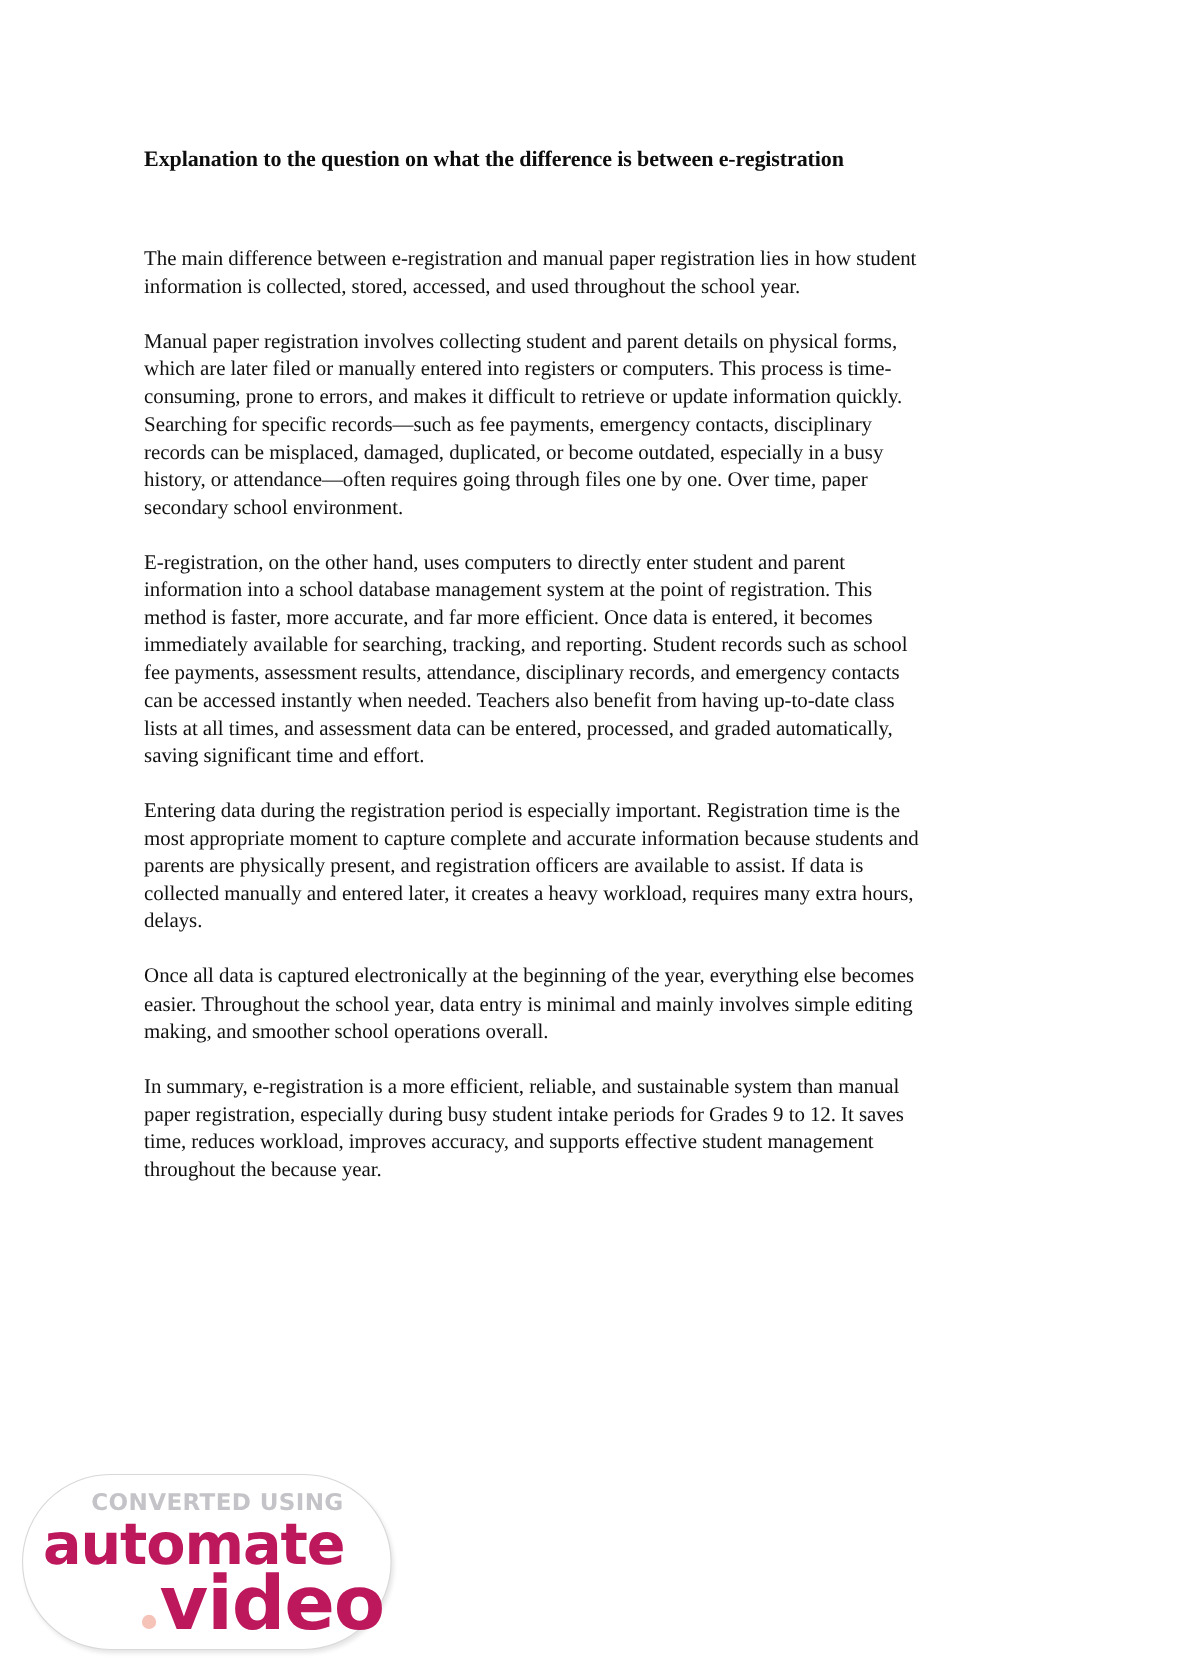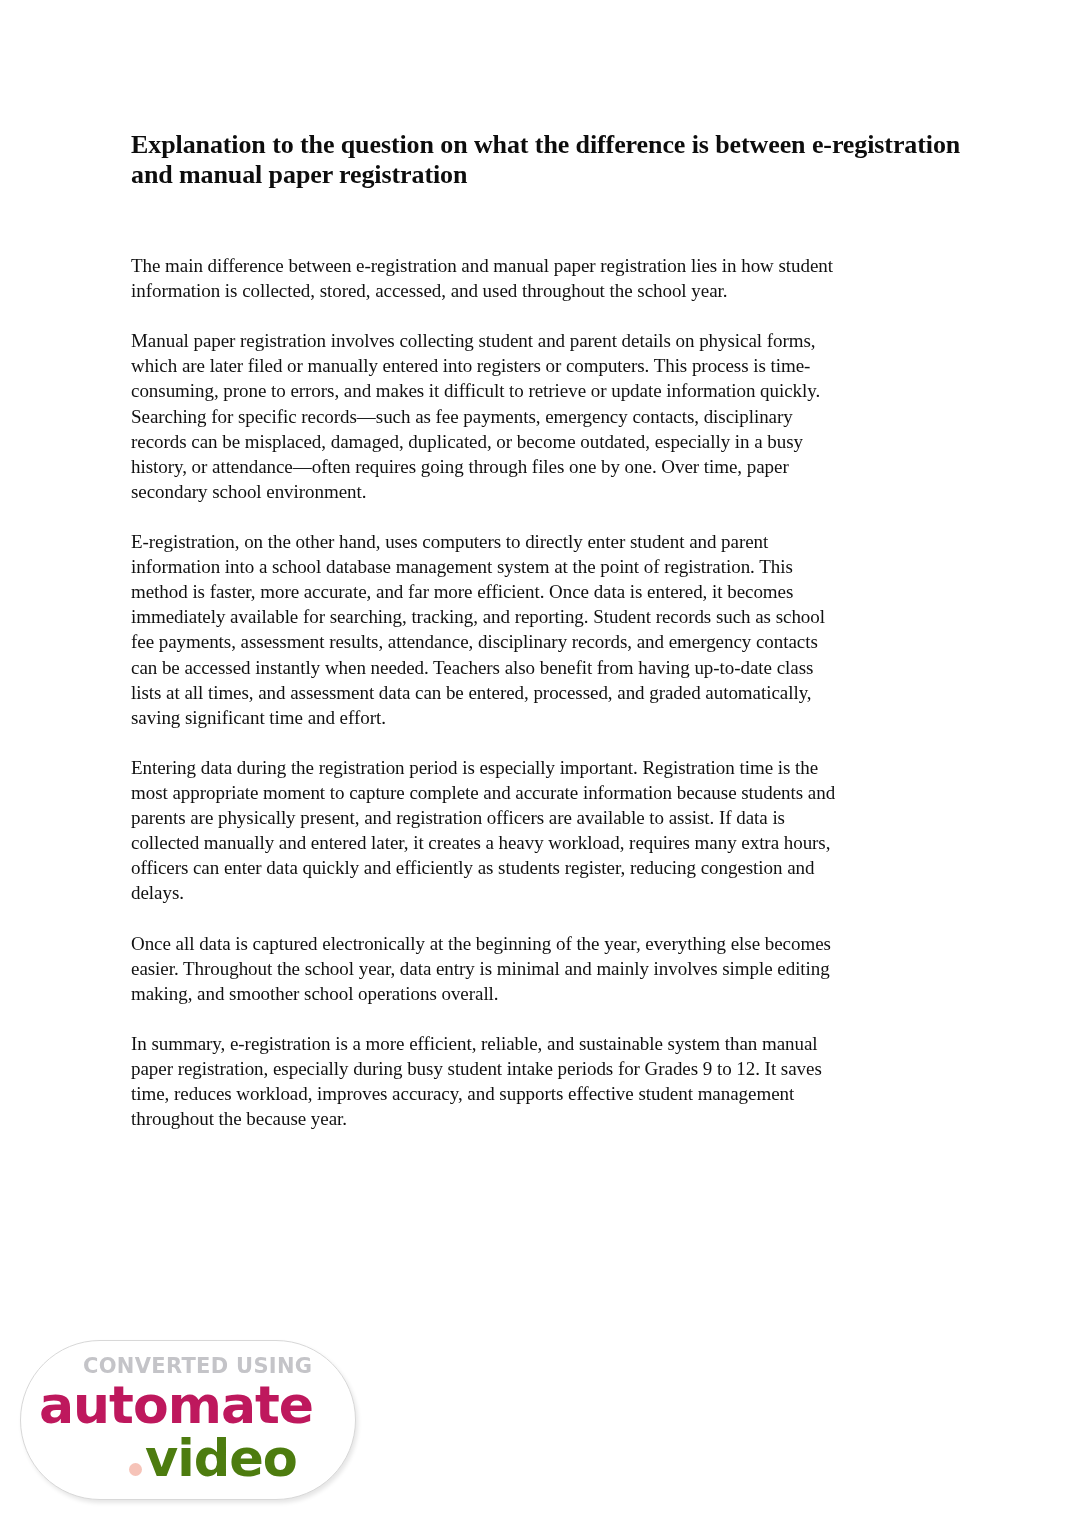--- a/index.html
+++ b/index.html
@@ -17,21 +17,21 @@
     }
     .page {
       position: absolute;
       left: 131px;
       top: 130px;
       width: 830px;
     }
     .doc-title {
       font-family: "Liberation Serif", "DejaVu Serif", serif;
       font-weight: bold;
-      font-size: 26px;
+      font-size: 20px;
       line-height: 30px;
       margin: 0 0 63px 0;
       color: #0d0d0d;
       letter-spacing: -0.1px;
     }
     .para {
       font-size: 19px;
       line-height: 25.1px;
       margin: 0 0 25.1px 0;
       white-space: normal;
@@ -74,44 +74,43 @@
       color: #be185d;
       letter-spacing: -1px;
       white-space: nowrap;
       line-height: 60px;
     }
     .wm-bot {
       position: absolute;
       left: 108px;
       top: 88px;
       font-family: "DejaVu Sans", "Liberation Sans", sans-serif;
-      font-size: 51px;
+      font-size: 68px;
       font-weight: bold;
-      color: #4d7c0f;
+      color: #be185d;
       letter-spacing: -1px;
       white-space: nowrap;
       line-height: 60px;
     }
     .wm-dot {
       display: inline-block;
       width: 13px;
       height: 13px;
       border-radius: 50%;
       background: #f6c3b8;
       margin-right: 3px;
       vertical-align: baseline;
     }
   </style>
 </head>
 <body>
 
 <div class="page">
   <h1 class="doc-title">
     <span class="ln" style="display:block">Explanation to the question on what the difference is between e-registration</span>
-    <span class="ln" style="display:block">and manual paper registration</span>
   </h1>
 
   <p class="para">
     <span class="ln">The main difference between e-registration and manual paper registration lies in how student</span>
     <span class="ln">information is collected, stored, accessed, and used throughout the school year.</span>
   </p>
 
   <p class="para">
     <span class="ln">Manual paper registration involves collecting student and parent details on physical forms,</span>
     <span class="ln">which are later filed or manually entered into registers or computers. This process is time-</span>
@@ -131,21 +130,20 @@
     <span class="ln">can be accessed instantly when needed. Teachers also benefit from having up-to-date class</span>
     <span class="ln">lists at all times, and assessment data can be entered, processed, and graded automatically,</span>
     <span class="ln">saving significant time and effort.</span>
   </p>
 
   <p class="para">
     <span class="ln">Entering data during the registration period is especially important. Registration time is the</span>
     <span class="ln">most appropriate moment to capture complete and accurate information because students and</span>
     <span class="ln">parents are physically present, and registration officers are available to assist. If data is</span>
     <span class="ln">collected manually and entered later, it creates a heavy workload, requires many extra hours,</span>
-    <span class="ln">officers can enter data quickly and efficiently as students register, reducing congestion and</span>
     <span class="ln">delays.</span>
   </p>
 
   <p class="para">
     <span class="ln">Once all data is captured electronically at the beginning of the year, everything else becomes</span>
     <span class="ln">easier. Throughout the school year, data entry is minimal and mainly involves simple editing</span>
     <span class="ln">making, and smoother school operations overall.</span>
   </p>
 
   <p class="para">

